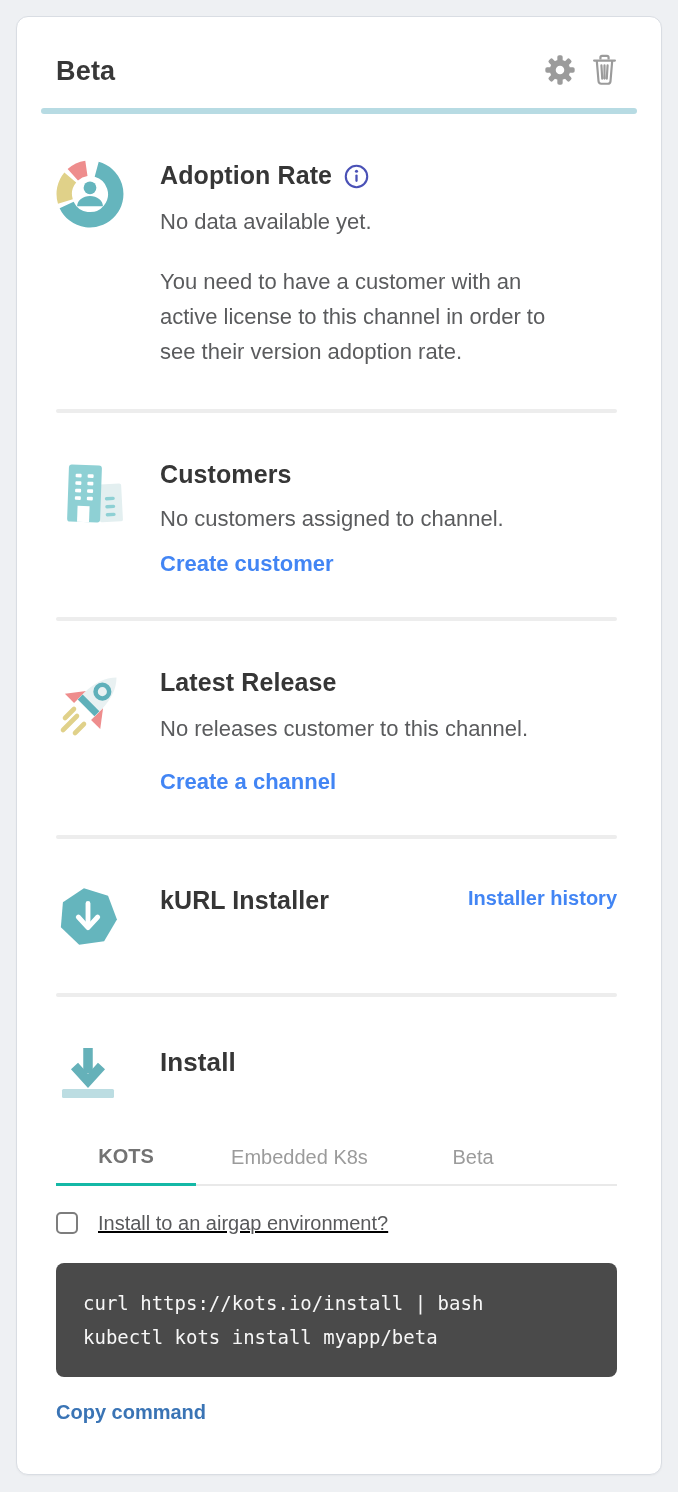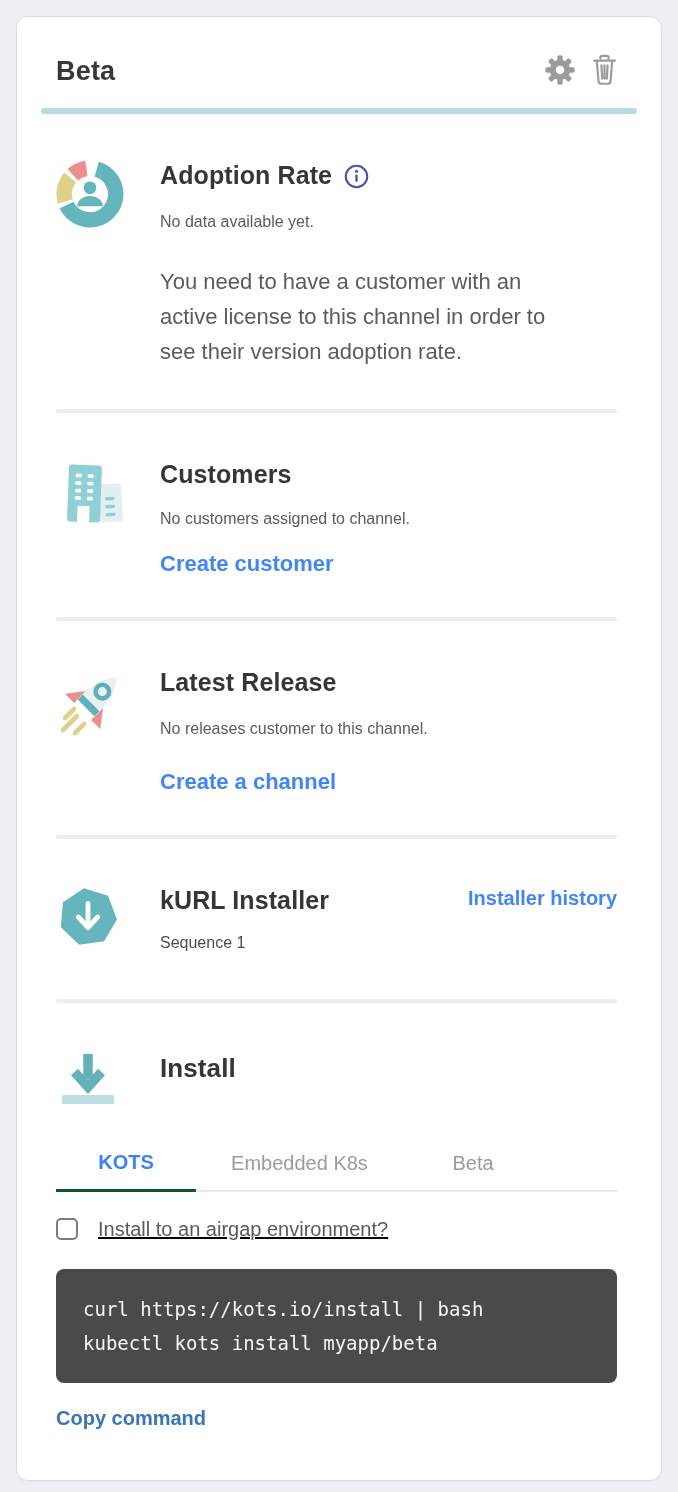--- a/index.html
+++ b/index.html
@@ -19,34 +19,34 @@
 
   .content { padding:0 44px 0 39px; }
 
   .section { display:flex; }
   .icon-col { width:104px; flex:none; padding-top:2px; }
   .text-col { flex:1; min-width:0; }
 
   h2.sec-title { font-size:25px; font-weight:700; color:#363636; line-height:34px; letter-spacing:.1px; }
   .title-row { display:flex; align-items:center; gap:12px; }
   .title-row-between { display:flex; align-items:flex-start; justify-content:space-between; }
-  .body-text { font-size:16px; color:#5a5b5d; line-height:32px; }
+  .body-text { font-size:22px; color:#5a5b5d; line-height:32px; }
   .hint-text { font-size:22px; color:#5a5b5d; line-height:35px; max-width:424px; margin-top:26px; }
   .link { font-size:22px; font-weight:700; color:#4285f4; text-decoration:none; display:inline-block; }
   .link-sm { font-size:20px; font-weight:700; color:#4285f4; text-decoration:none; }
   .divider { height:4px; background:#ededed; border-radius:2px; margin-top:40px; }
 
   .mt14 { margin-top:14px; } .mt12 { margin-top:12px; } .mt16 { margin-top:16px; }
   .mt24 { margin-top:24px; } .mt10 { margin-top:10px; }
   .pt44 { padding-top:44px; } .pt40 { padding-top:40px; }
 
   
   .tabs { display:flex; margin-top:38px; border-bottom:2px solid #e9e9e9; }
   .tab { font-size:20px; color:#9b9b9b; text-align:center; padding-bottom:15px; cursor:pointer; background:none; border:none; font-family:inherit; }
-  .tab.active { color:#3b82f6; font-weight:700; border-bottom:3px solid #14532d; margin-bottom:-2px;text-align:center; }
+  .tab.active { color:#737373; font-weight:700; border-bottom:3px solid #14b8a6; margin-bottom:-2px;text-align:center; }
   .tab-kots { width:140px; } .tab-embedded { width:207px; } .tab-helm { width:140px; }
 
   
   .airgap-row { display:flex; align-items:flex-start; gap:20px; margin-top:26px;text-decoration:underline; }
   .checkbox { width:22px; height:22px; border:2px solid #7d7d7d; border-radius:5px; background:#fff; cursor:pointer; flex:none; }
   .airgap-label { font-size:20px; color:#58595b; cursor:pointer; }
 
   
   .code-block { margin-top:28px; background:#4a4a4a; border-radius:8px; padding:23px 27px; }
   .code-line { font-family:"DejaVu Sans Mono", monospace; font-size:19px; line-height:34px; color:#f7f7f7; white-space:pre; }
@@ -208,21 +208,20 @@
               <path d="M23 33 L33 44 L43 33"></path>
             </g>
           </svg>
         </span>
       </div>
       <div class="text-col">
         <div class="title-row-between">
           <h2 class="sec-title">kURL Installer</h2>
           <a href="#" class="link-sm" style="margin-top:4px;">Installer history</a>
         </div>
-        <p class="body-text mt10" style="color:#4c4c4e;">Sequence 1</p>
       </div>
     </div>
 
     <div class="divider"></div>
 
     
     <div class="section pt40">
       <div class="icon-col">
         <span>
           <svg width="64" height="64" viewBox="0 0 64 64" fill="none">

